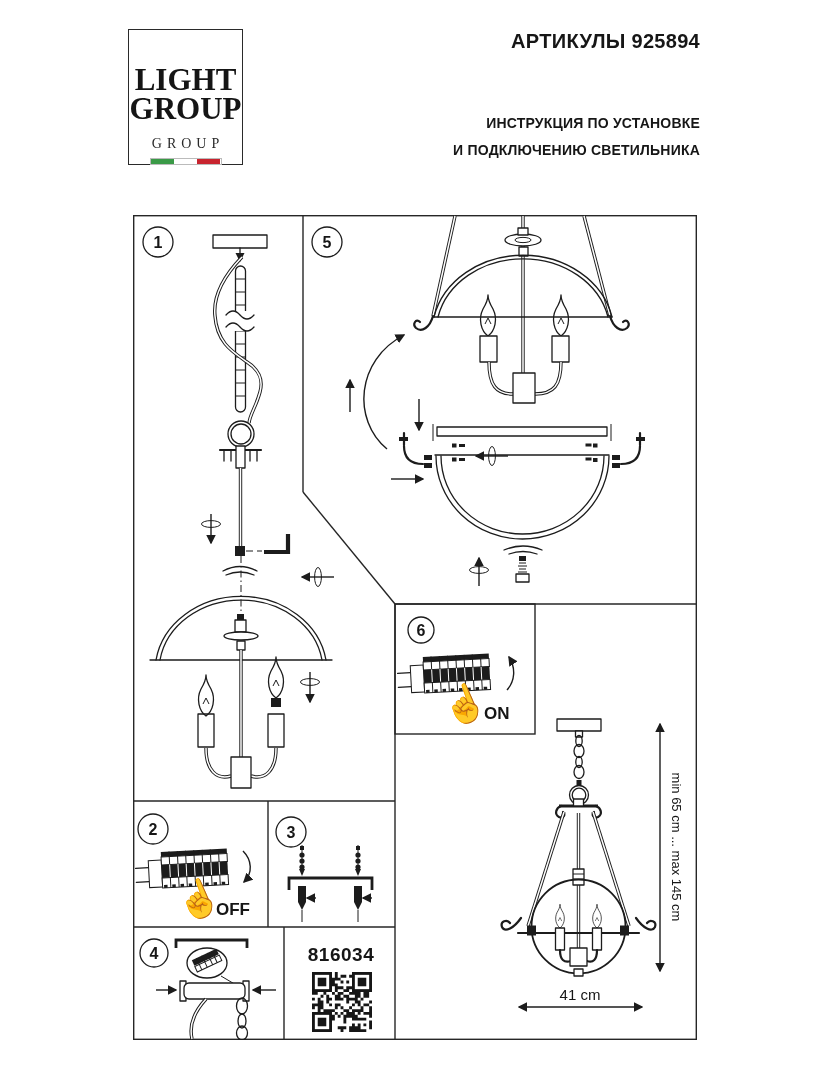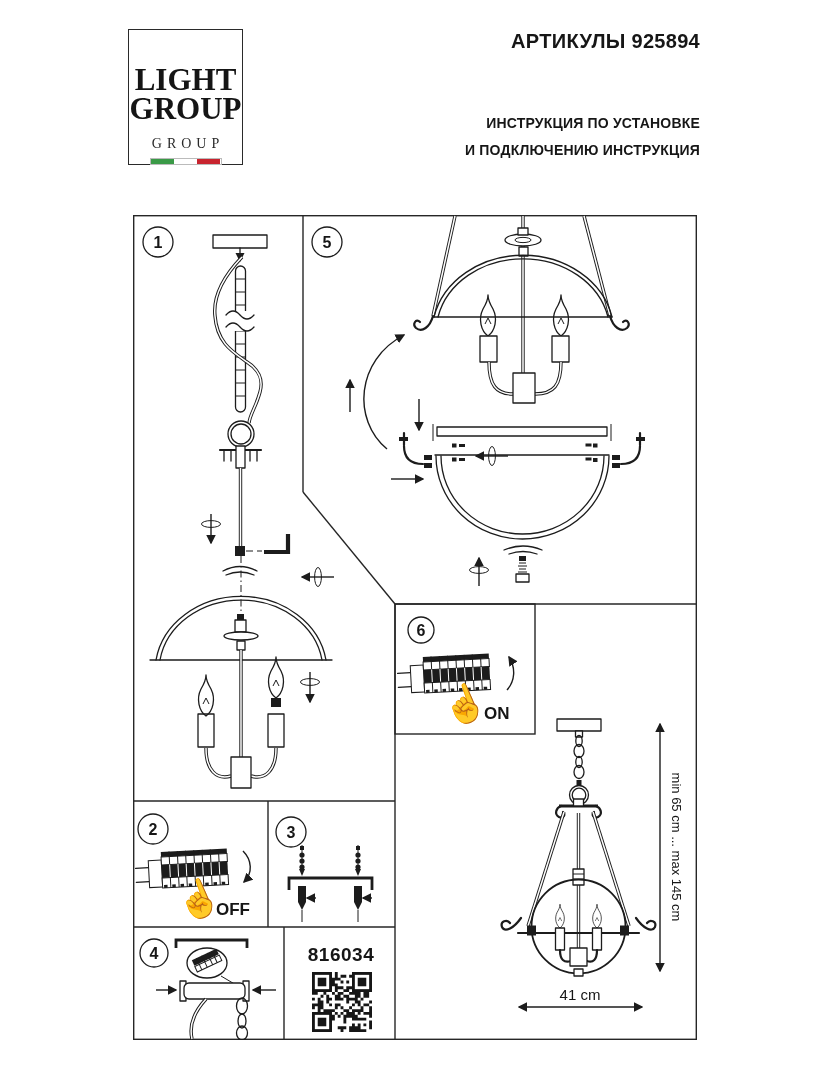--- a/index.html
+++ b/index.html
@@ -53,21 +53,21 @@
       <span style="background:#ffffff"></span>
       <span style="background:#c8242f"></span>
     </div>
   </div>
 
   <div class="hdr hdr1">
     <div>АРТИКУЛЫ 925894</div>
   </div>
   <div class="hdr hdr2">
     <div>ИНСТРУКЦИЯ ПО УСТАНОВКЕ</div>
-    <div>И ПОДКЛЮЧЕНИЮ ИНСТРУКЦИЯ</div>
+    <div>И ПОДКЛЮЧЕНИЮ СВЕТИЛЬНИКА</div>
   </div>
 
   <svg class="diagram" width="564" height="825" viewBox="133 215 564 825">
     <defs>
       <marker id="ar" viewBox="0 0 10 10" refX="8.5" refY="5" markerWidth="7" markerHeight="7" orient="auto-start-reverse">
           <path d="M0,0L10,5L0,10z" fill="#1c1c1c"></path>
         </marker>
       <g id="bulb">
         <path class="ln" d="M0,0 C-7,-5 -10,-17 -5,-27 C-2,-32 0,-36 0,-41 C0,-36 2,-32 5,-27 C10,-17 7,-5 0,0 Z"></path>
         <path class="lnT" d="M-3,-12 L0,-18 L3,-12"></path>

